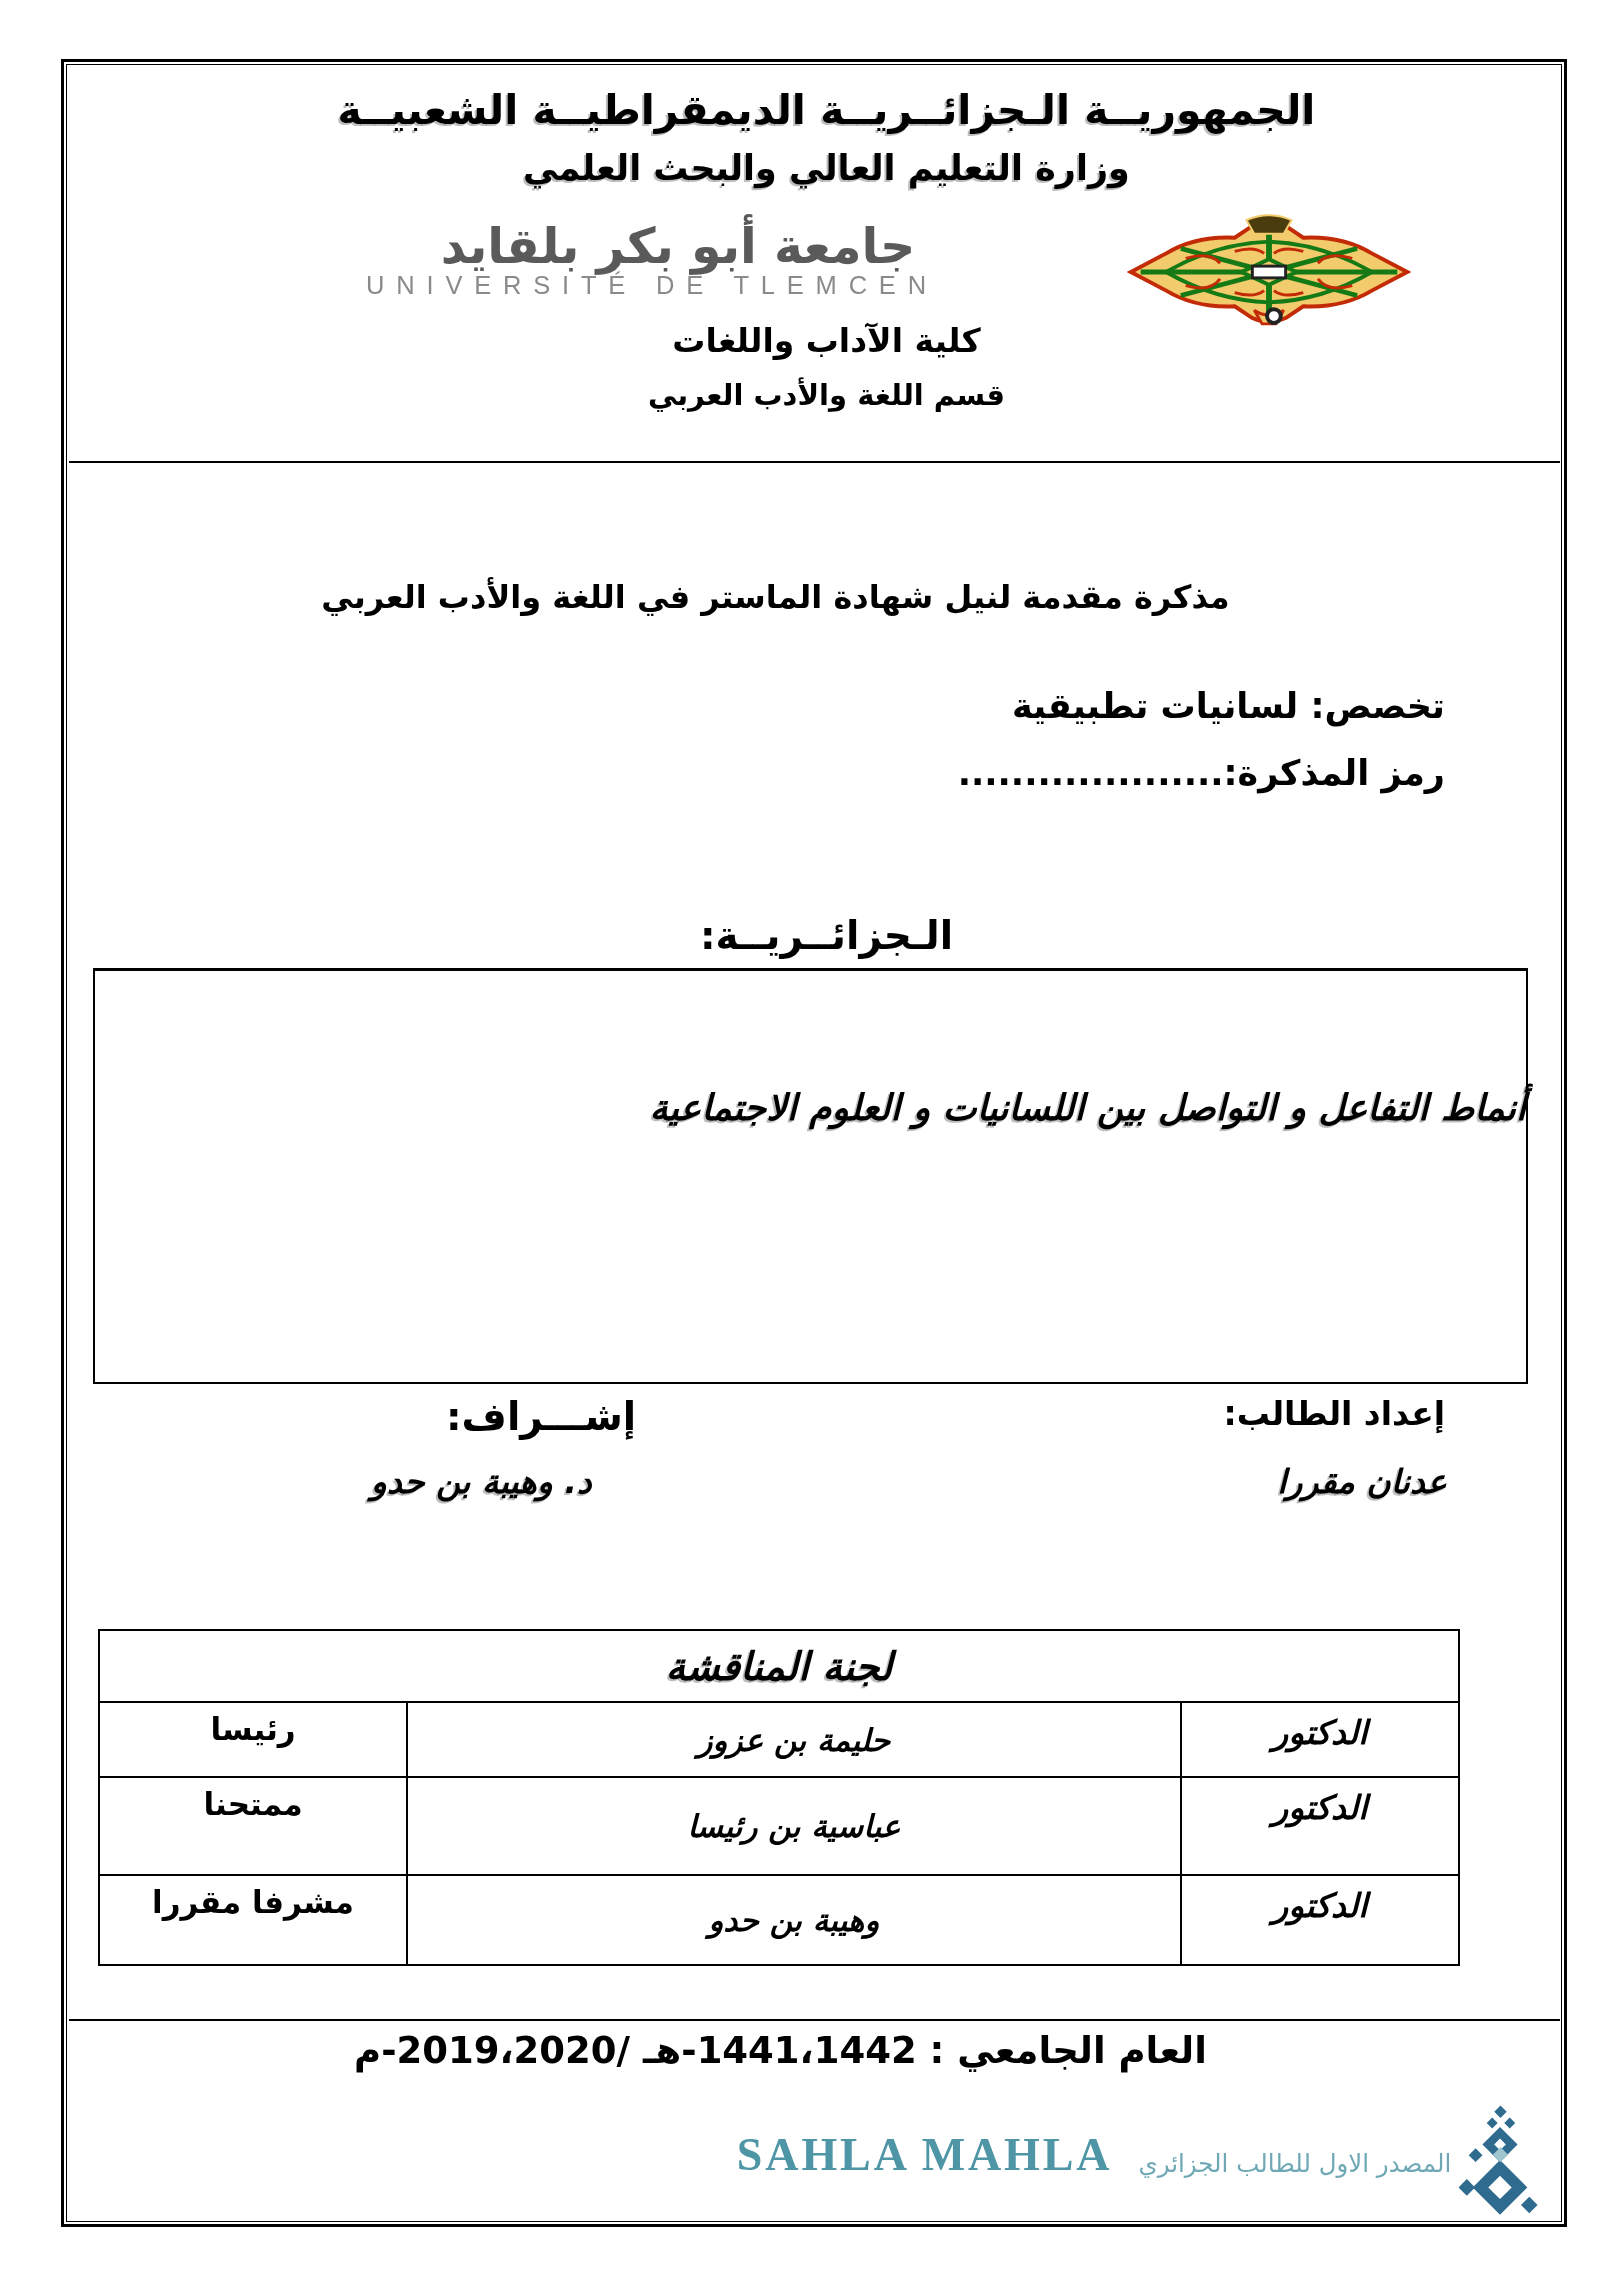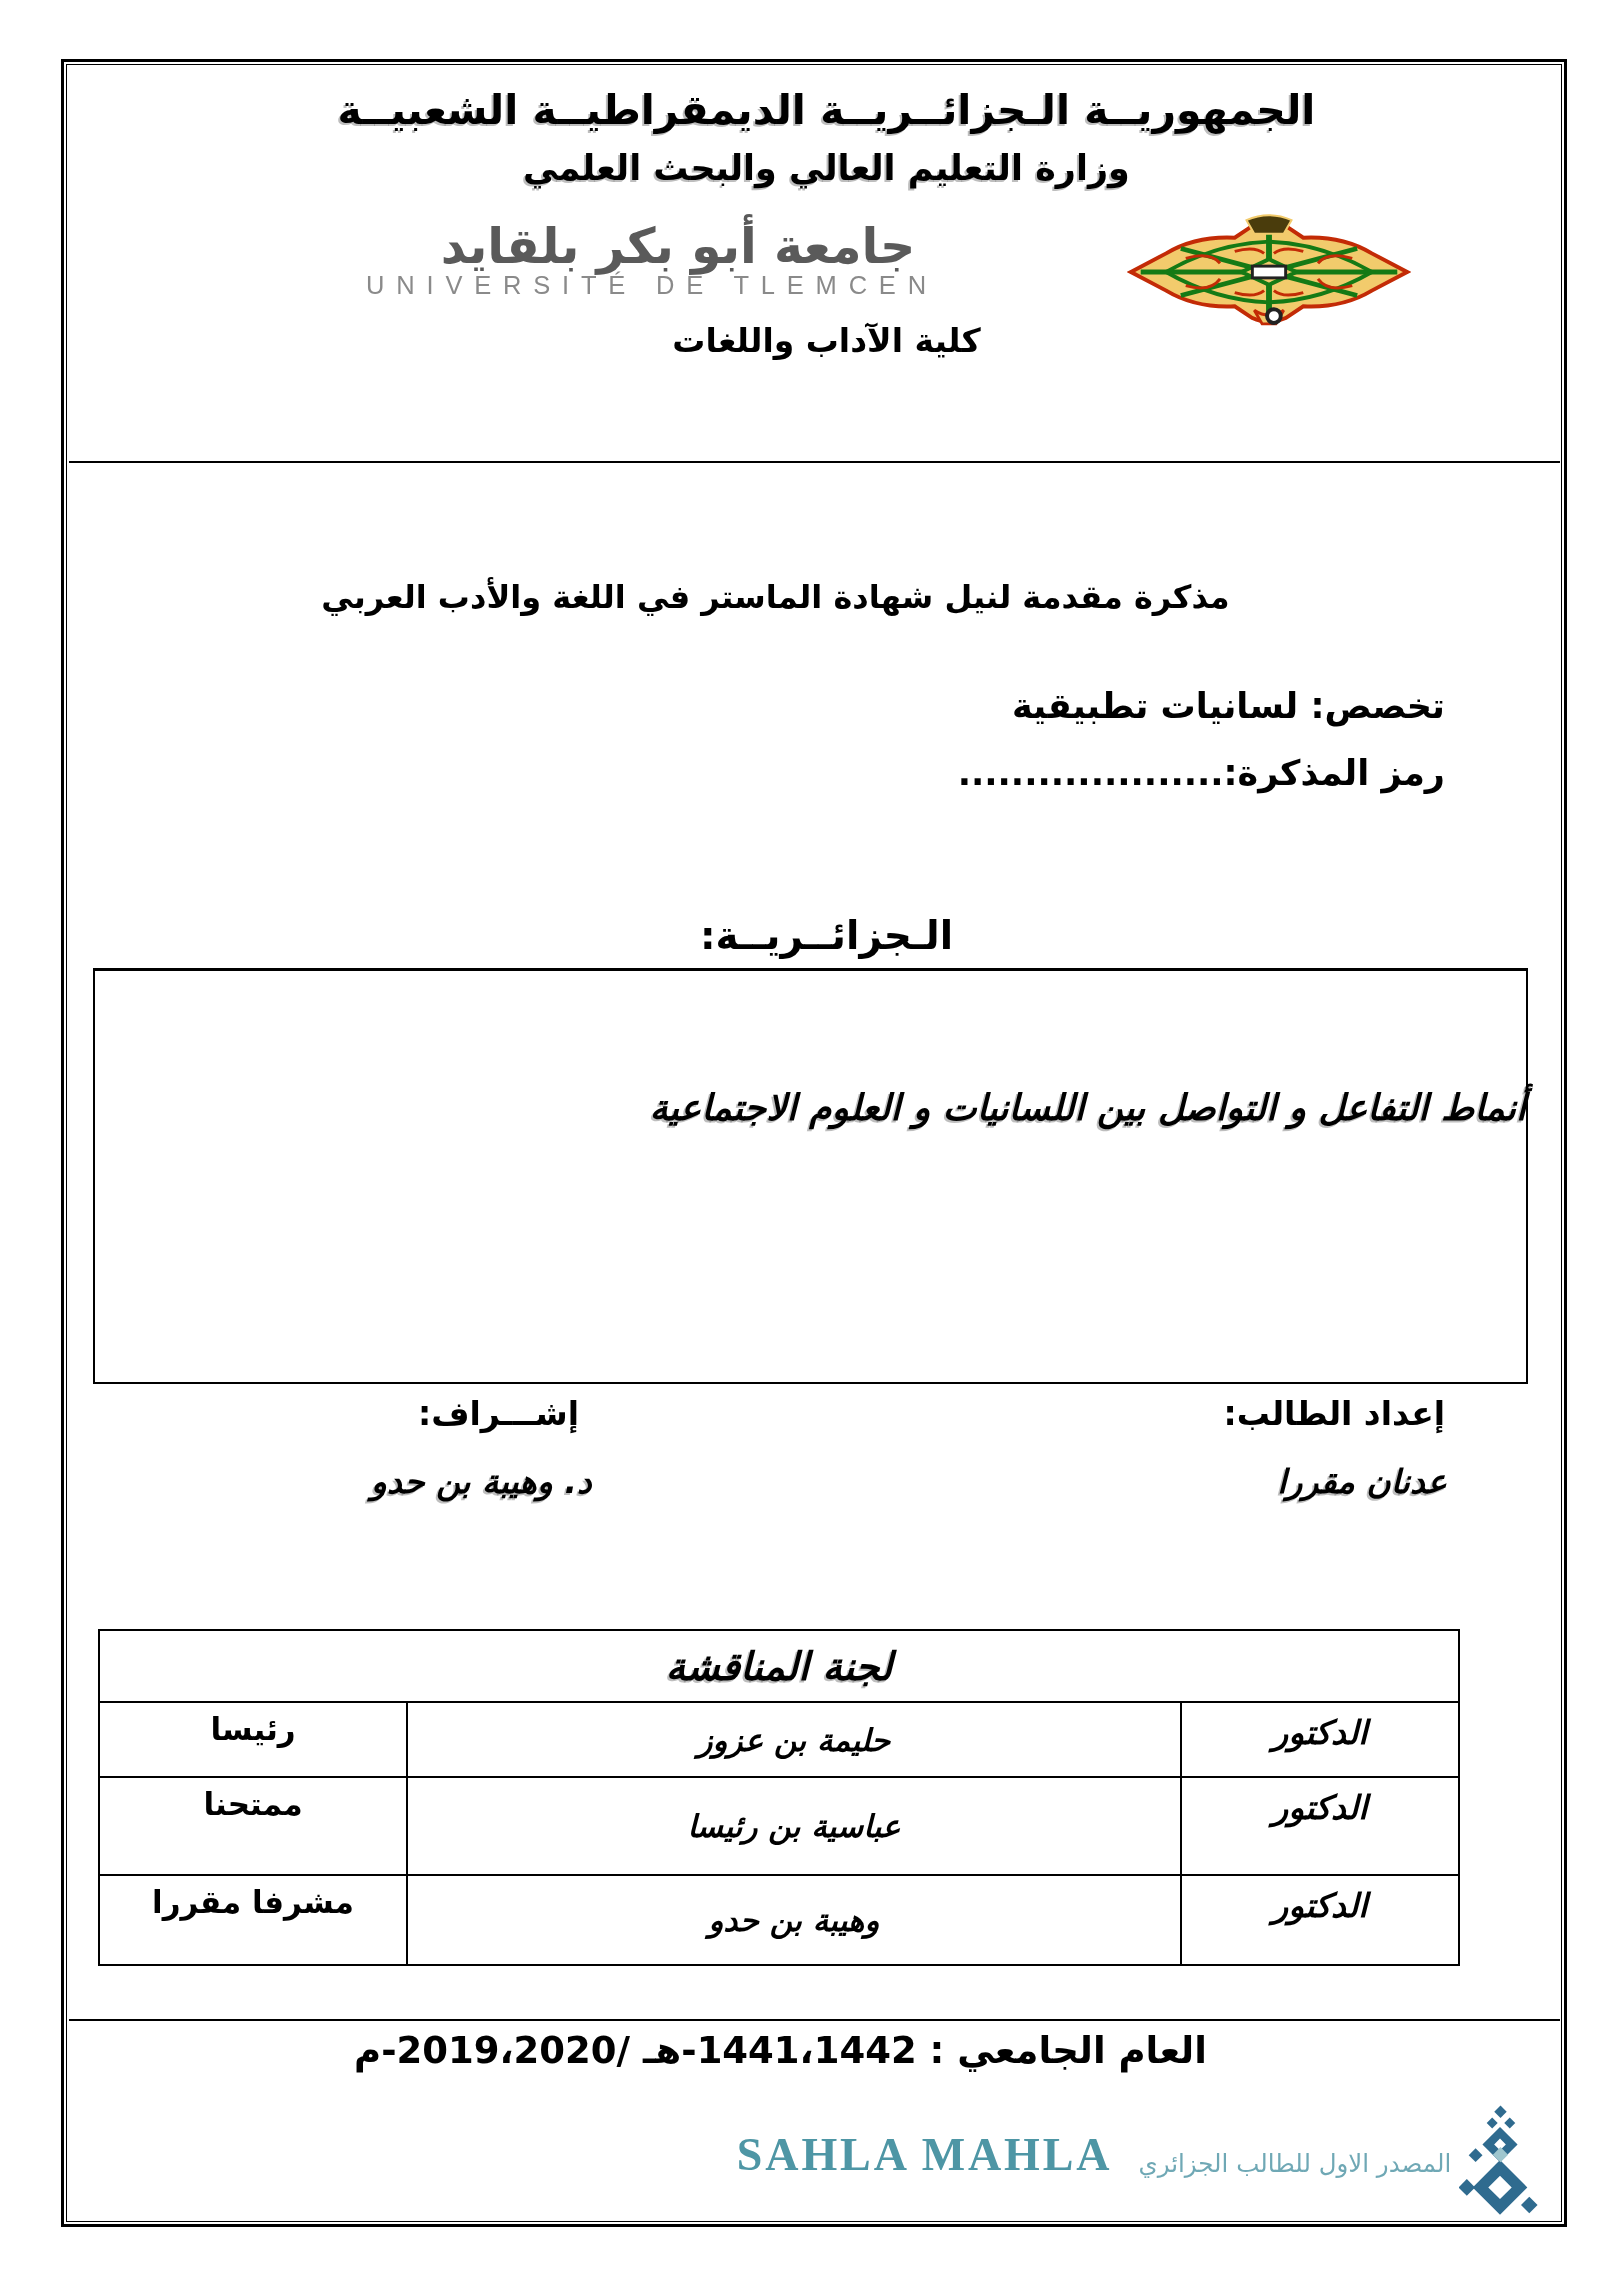--- a/index.html
+++ b/index.html
@@ -49,21 +49,21 @@
 
   .l-subject{top:913px;left:61px;right:55px;font-size:39px;}
   .subject-box{
     top:968px;left:93px;width:1435px;height:416px;
     border:2px solid #000;border-top:3.9px solid #000;box-sizing:border-box;
   }
   .thesis-title{margin-top:116px;text-align:right;font-size:36px;letter-spacing:1px;}
 
   .l-prepared{top:1394px;right:176px;font-size:33px;text-align:right;}
   .l-student{top:1462px;right:174px;font-size:33px;text-align:right;}
-  .l-supervision{top:1394px;left:392px;font-size:33px;}
+  .l-supervision{top:1394px;left:420px;font-size:39px;}
   .l-supervisor{top:1462px;left:345px;font-size:33px;}
 
   .committee{
     top:1629px;left:98px;width:1362px;
     border:2px solid #000;box-sizing:border-box;direction:rtl;
   }
   .committee .thead{
     height:70px;border-bottom:2px solid #000;
     display:flex;align-items:center;justify-content:center;font-size:39px;
   }
@@ -114,20 +114,21 @@
       <path d="M110,38 Q130,32 140,40 M150,40 Q160,32 180,38 M110,80 Q130,86 140,78 M150,78 Q160,86 180,80" fill="none" stroke="#C32B06" stroke-width="3"></path>
       <path d="M117,59 L145,46 L173,59 L145,72 Z" fill="#F2CB6C" stroke="#157A15" stroke-width="4"></path>
       <rect x="128" y="53" width="34" height="12" fill="#ffffff" stroke="#222222" stroke-width="3"></rect>
       <path d="M122,6 Q145,-4 168,6 L160,20 H130 Z" fill="#4a3c0c" stroke="#F2CB6C" stroke-width="2"></path>
       <path d="M130,98 Q145,108 160,98 L152,112 H138 Z" fill="#F2CB6C" stroke="#C32B06" stroke-width="3"></path>
       <circle cx="150" cy="104" r="7" fill="#ffffff" stroke="#222222" stroke-width="4"></circle>
     </svg>
   </div>
 
   <div class="abs ar center bold l-faculty">كلية الآداب واللغات</div>
+  <div class="abs ar center bold l-dept">قسم اللغة والأدب العربي</div>
 
   <div class="hline div1"></div>
 
   <div class="abs ar center bold l-memo">مذكرة مقدمة لنيل شهادة الماستر في اللغة والأدب العربي</div>
   <div class="abs ar bold blk-right l-spec">تخصص: لسانيات تطبيقية</div>
   <div class="abs ar bold blk-right l-code">رمز المذكرة:....................</div>
 
   <div class="abs ar center bold l-subject">الـجزائــريــة:</div>
 
   <div class="abs subject-box">

